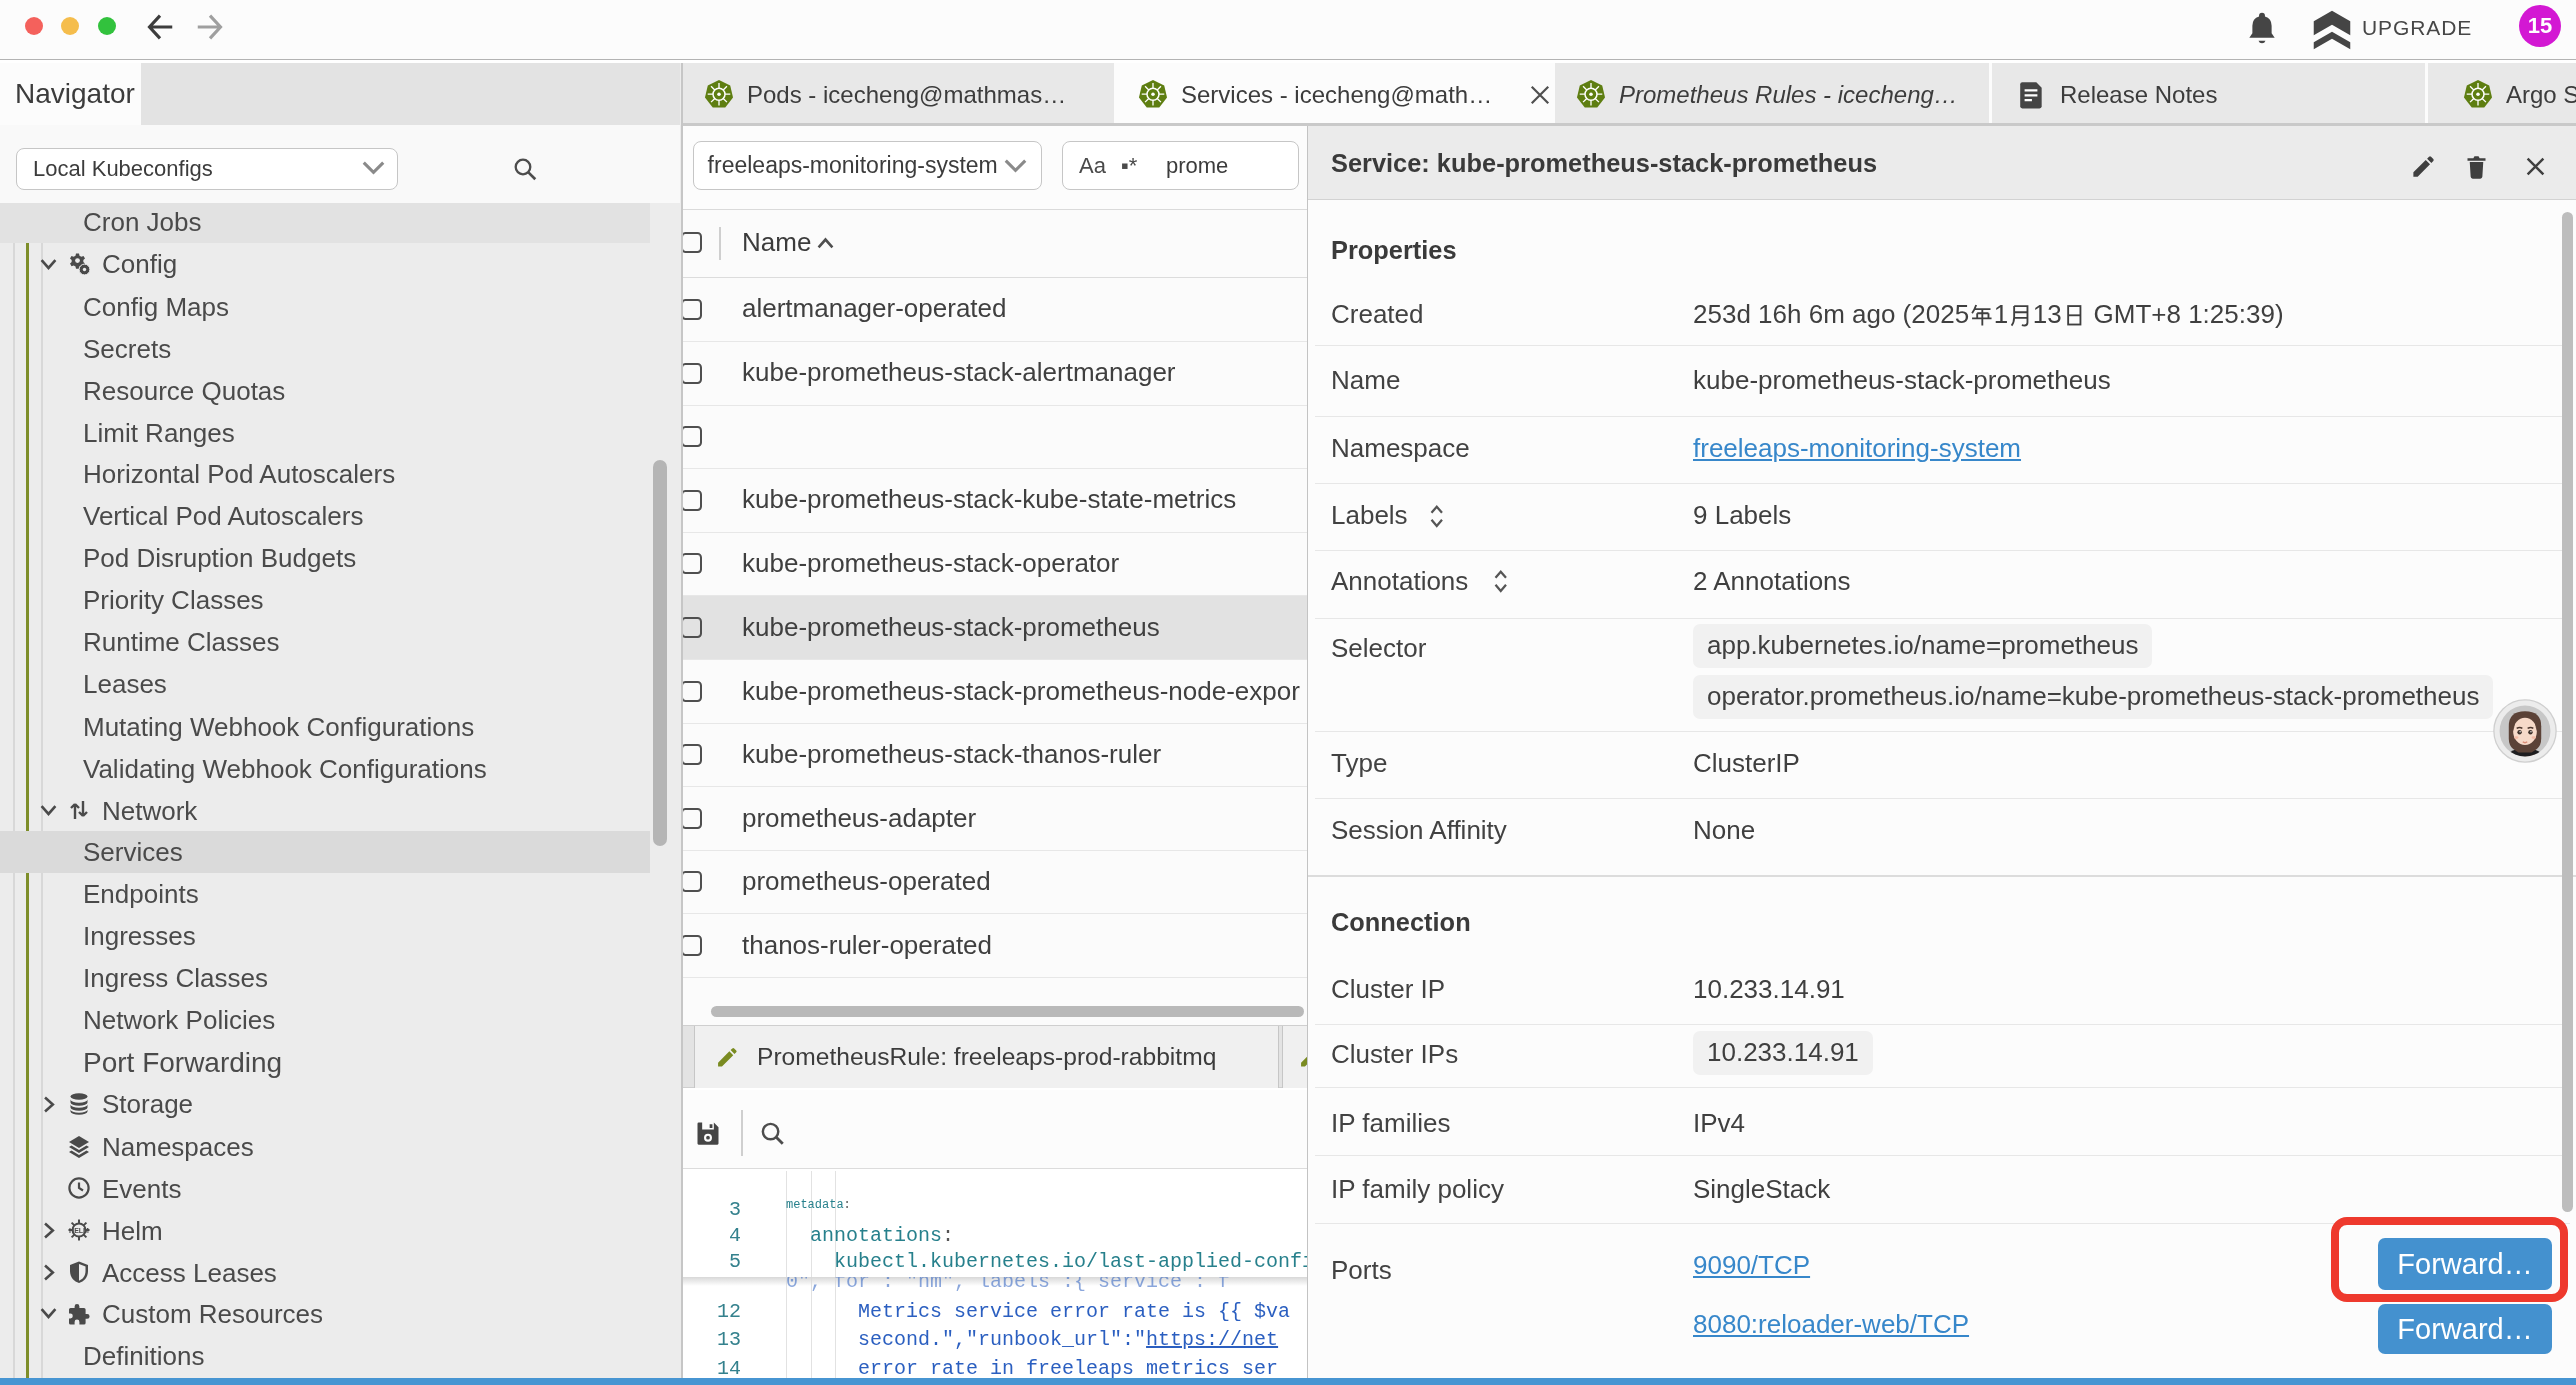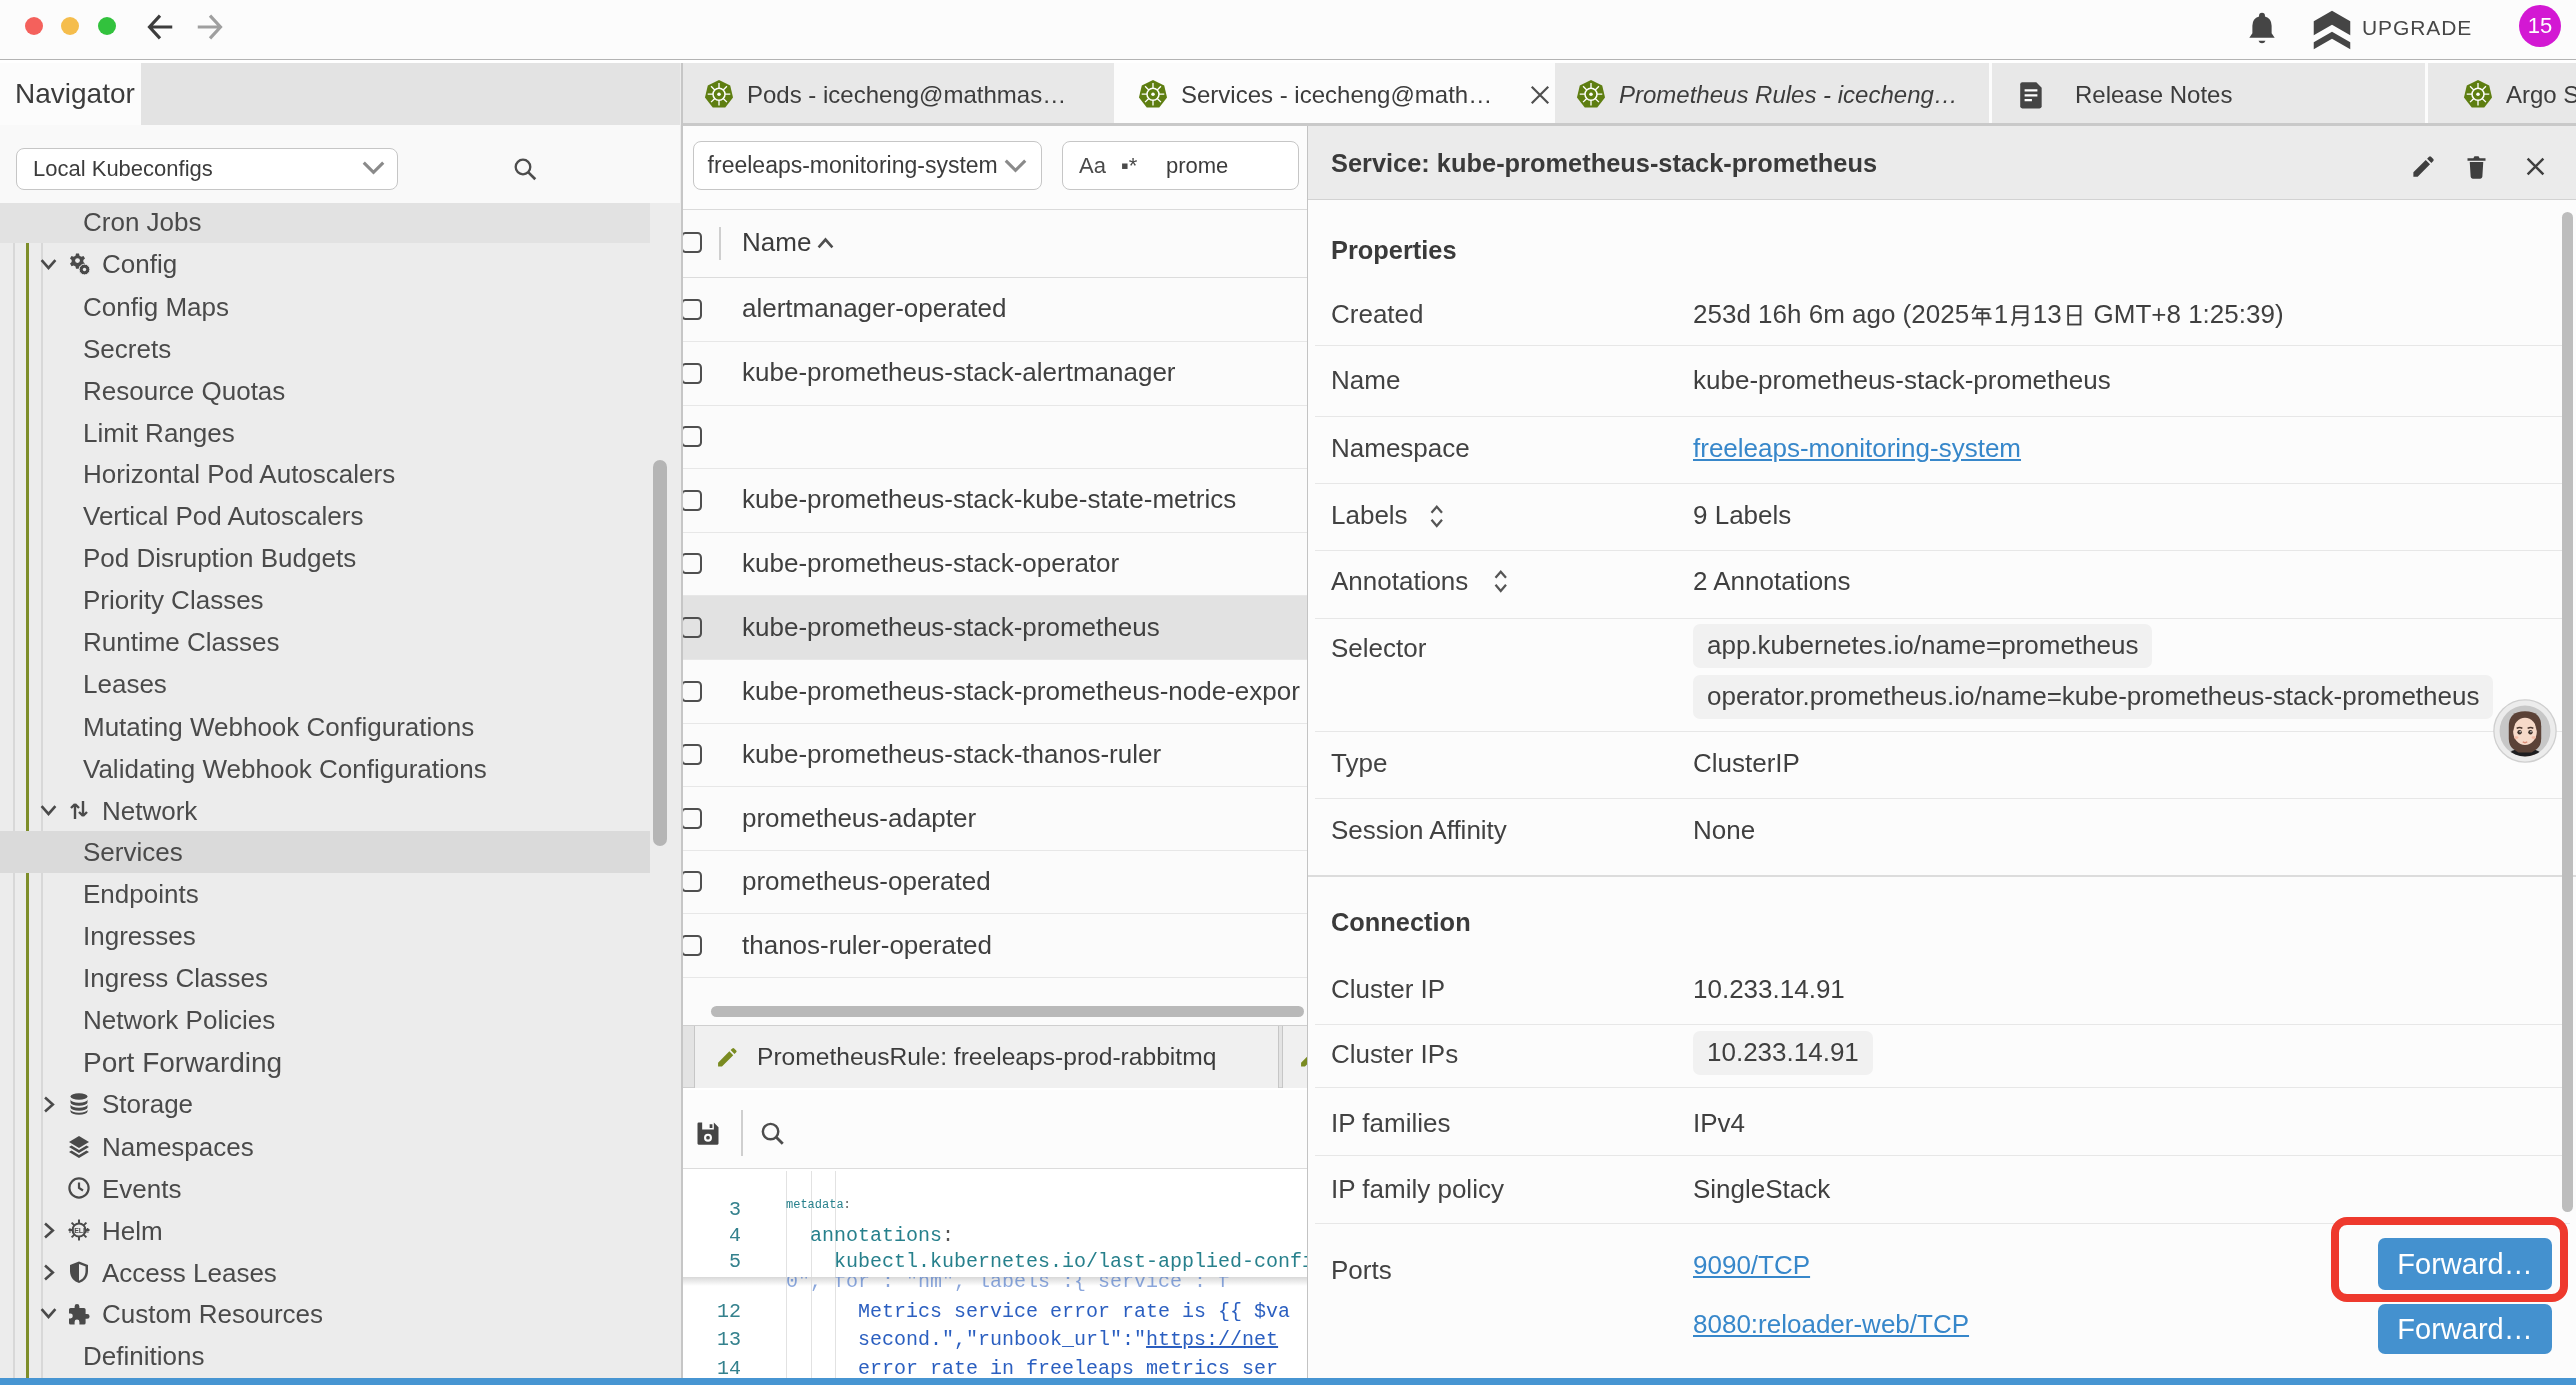--- a/index.html
+++ b/index.html
@@ -26,21 +26,21 @@
   <svg class="abs" style="left:2247px;top:11.4px;" width="30" height="35" viewBox="0 0 34 40">
     <path d="M17 2 a3.4 3.4 0 0 1 3.4 3.4 v1 a11 11 0 0 1 7.6 10.4 v8.5 l3.5 5.2 h-29 l3.5 -5.2 v-8.5 a11 11 0 0 1 7.6-10.4 v-1 A3.4 3.4 0 0 1 17 2 z" fill="#454545"></path>
     <path d="M13 34 a4.2 4.2 0 0 0 8 0 z" fill="#454545"></path>
   </svg>
 
   <svg class="abs" style="left:2312px;top:8.8px;" width="40" height="42" viewBox="0 0 46 48">
     <path d="M23 2 L44 14 V30 L23 18 L2 30 V14 Z" fill="#454545"></path>
     <path d="M23 26 L44 38 V46 L23 34 L2 46 V38 Z" fill="#454545"></path>
   </svg>
   <div class="abs" style="left:2362px;top:16px;font-size:21px;color:#474747;letter-spacing:0.9px;">UPGRADE</div>
-  <div class="abs" style="left:2519px;top:5.3px;width:42px;height:42px;border-radius:50%;background:#d318d3;color:#fff;font-size:22px;font-weight:normal;text-align:center;line-height:42px;">15</div>
+  <div class="abs" style="left:2519px;top:5.3px;width:42px;height:42px;border-radius:50%;background:#d318d3;color:#fff;font-size:22px;font-weight:bold;text-align:center;line-height:42px;">15</div>
 </div>
 
 <div class="abs" id="sidebar" style="left:0;top:63px;width:683px;height:1315px;background:#ececec;border-right:2.6px solid #c6c6c6;">
 
   <div class="abs" style="left:0;top:0;width:680px;height:62px;background:#e3e3e3;"></div>
   <div class="abs" style="left:0;top:0;width:141px;height:62px;background:#fcfcfc;"></div>
   <div class="abs" style="left:15px;top:15px;font-size:28px;color:#3c3c3c;">Navigator</div>
 
   <div class="abs" style="left:0;top:62px;width:680px;height:78px;background:#f9f9f9;"></div>
   <div class="abs" style="left:16px;top:85px;width:382px;height:42px;background:#fff;border:1.8px solid #c6c6c6;border-radius:8px;">
@@ -201,21 +201,21 @@
       <div class="abs" style="left:64px;top:17.5px;font-size:24px;color:#3c3c3c;font-style:italic;white-space:nowrap;">Prometheus Rules - icecheng…</div>
     </div>
     <div class="abs" style="left:1306px;top:0;width:2.6px;height:62px;background:#fcfcfc;"></div>
     <div class="abs" style="left:1309px;top:0;width:433px;height:62px;background:#e8e8e8;">
       <svg class="abs" style="left:23px;top:16px;" width="32" height="32" viewBox="0 0 24 24">
         <path d="M5.5 2.5 h10.5 l4 4 V20.5 a1.6 1.6 0 0 1-1.6 1.6 H5.5 a1.6 1.6 0 0 1-1.6-1.6 V4.1 a1.6 1.6 0 0 1 1.6-1.6 z" fill="#454545"></path>
         <g stroke="#fff" stroke-width="1.7">
           <path d="M7.2 8.5 h9.6 M7.2 12.2 h9.6 M7.2 15.9 h5.5"></path>
         </g>
       </svg>
-      <div class="abs" style="left:68px;top:17.5px;font-size:24px;color:#3c3c3c;white-space:nowrap;margin-left:15px;">Release Notes</div>
+      <div class="abs" style="left:68px;top:17.5px;font-size:24px;color:#3c3c3c;white-space:nowrap;">Release Notes</div>
     </div>
     <div class="abs" style="left:1742px;top:0;width:2.6px;height:62px;background:#fcfcfc;"></div>
     <div class="abs" style="left:1745px;top:0;width:148px;height:62px;background:#e8e8e8;">
       <svg class="abs" style="left:35px;top:16px;" width="30" height="30" viewBox="0 0 34 34">
 <path d="M17 1.2 L29.7 7.3 L32.9 21.1 L24.1 32.2 H9.9 L1.1 21.1 L4.3 7.3 Z" fill="#5e7e11"></path>
 <g stroke="#fff" fill="none">
 <circle cx="17" cy="17.2" r="6.8" stroke-width="1.7"></circle>
 <g stroke-width="1.5">
 <path d="M17 10.4 V4.4 M17 24 V30 M10.2 17.2 H4.2 M23.8 17.2 H29.8"></path>
 <path d="M12.2 12.4 L8 8.2 M21.8 22 L26 26.2 M21.8 12.4 L26 8.2 M12.2 22 L8 26.2"></path>

